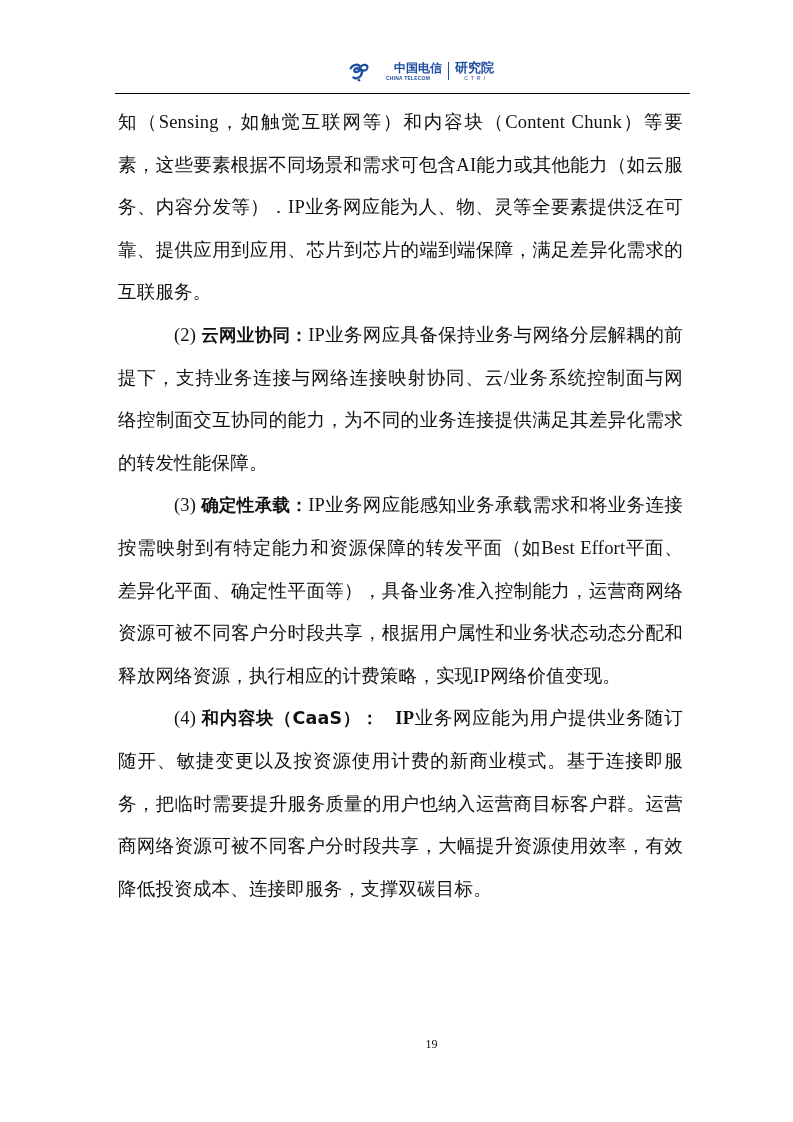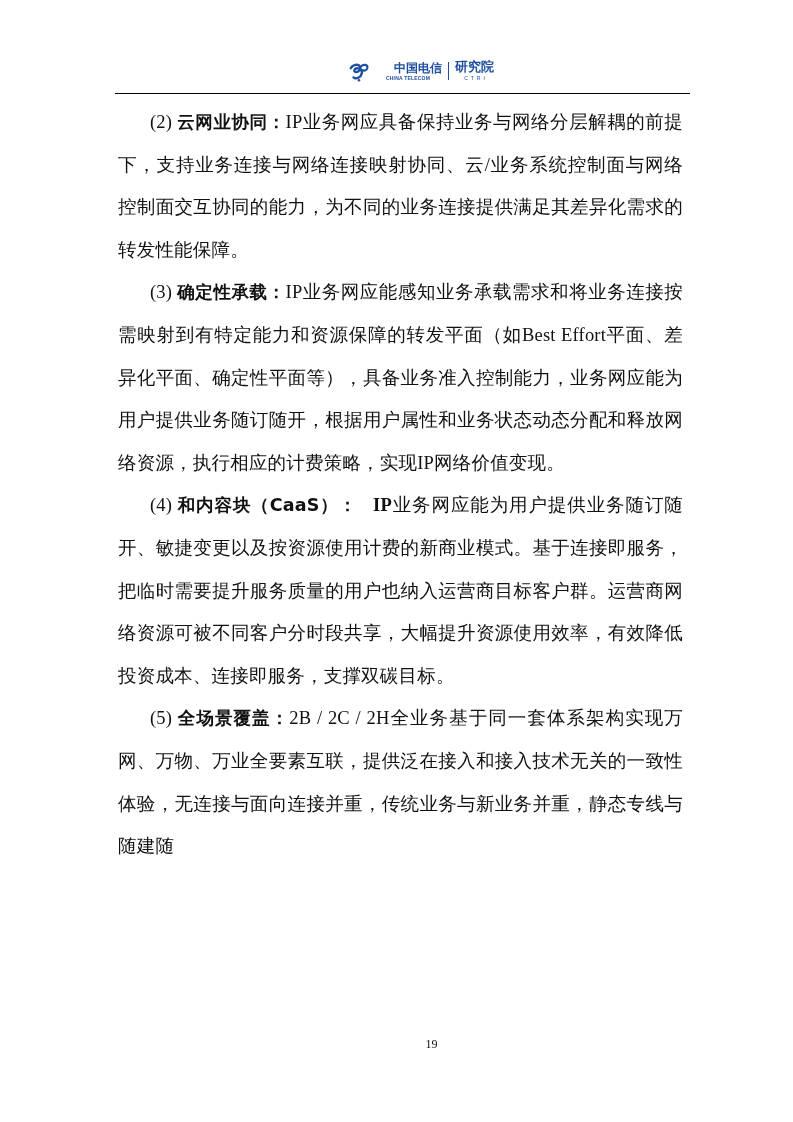--- a/index.html
+++ b/index.html
@@ -63,21 +63,21 @@
       background: #1e4ea0;
       margin: 0 6px;
     }
     .logo-inst {
       display: flex;
       flex-direction: column;
       align-items: center;
       line-height: 1;
     }
     .logo-inst-main {
-      font-family: Liberation Mono, monospace;
+      font-family: Liberation Serif, serif;
       font-weight: bold;
       font-size: 13px;
     }
     .logo-inst-sub {
       font-family: "Liberation Sans", sans-serif;
       font-size: 5px;
       letter-spacing: 3px;
       margin-top: 2px;
       margin-left: 3px;
     }
@@ -95,20 +95,21 @@
       text-justify: inter-character;
       letter-spacing: 0.2px;
     }
     .para.indent {
       text-indent: 32px;
     }
     .para .lead {
       font-weight: bold;
       font-family: "DejaVu Sans", sans-serif;
       font-size: 17.5px;
+      margin-left: 24px;
     }
     .para .num {
       font-family: "Liberation Serif", serif;
       font-weight: normal;
       font-size: 18.5px;
     }
     .para .bold-serif {
       font-family: "Liberation Serif", serif;
       font-weight: bold;
       font-size: 18.5px;
@@ -141,31 +142,31 @@
     </div>
     <div class="logo-divider"></div>
     <div class="logo-inst">
       <span class="logo-inst-main">研究院</span>
       <span class="logo-inst-sub">CTRI</span>
     </div>
   </div>
 </div>
 
 <div class="content">
+  <p class="para">
+    <span>知（Sensing，如触觉互联网等）和内容块（Content Chunk）等要素，这些要素根据不同场景和需求可包含AI能力或其他能力（如云服务、内容分发等）．IP业务网应能为人、物、灵等全要素提供泛在可靠、提供应用到应用、芯片到芯片的端到端保障，满足差异化需求的互联服务。</span>
+  </p>
 
   <p class="para indent">
     <span class="lead"><span class="num">(2) </span><span>云网业协同</span><span>：</span></span><span>IP业务网应具备保持业务与网络分层解耦的前提下，支持业务连接与网络连接映射协同、云/业务系统控制面与网络控制面交互协同的能力，为不同的业务连接提供满足其差异化需求的转发性能保障。</span>
   </p>
 
   <p class="para indent">
-    <span class="lead"><span class="num">(3) </span><span>确定性承载</span><span>：</span></span><span>IP业务网应能感知业务承载需求和将业务连接按需映射到有特定能力和资源保障的转发平面（如Best Effort平面、差异化平面、确定性平面等），具备业务准入控制能力，业务网应能为用户提供业务随订随开，根据用户属性和业务状态动态分配和释放网络资源，执行相应的计费策略，实现IP网络价值变现。</span>
+    <span class="lead"><span class="num">(3) </span><span>确定性承载</span><span>：</span></span><span>IP业务网应能感知业务承载需求和将业务连接按需映射到有特定能力和资源保障的转发平面（如Best Effort平面、差异化平面、确定性平面等），具备业务准入控制能力，运营商网络资源可被不同客户分时段共享，根据用户属性和业务状态动态分配和释放网络资源，执行相应的计费策略，实现IP网络价值变现。</span>
   </p>
 
   <p class="para indent">
     <span class="lead"><span class="num">(4) </span><span>和内容块（CaaS）</span><span>：</span></span><span class="bold-serif">IP</span><span>业务网应能为用户提供业务随订随开、敏捷变更以及按资源使用计费的新商业模式。基于连接即服务，把临时需要提升服务质量的用户也纳入运营商目标客户群。运营商网络资源可被不同客户分时段共享，大幅提升资源使用效率，有效降低投资成本、连接即服务，支撑双碳目标。</span>
   </p>
 
-  <p class="para indent">
-    <span class="lead"><span class="num">(5) </span><span>全场景覆盖</span><span>：</span></span><span>2B / 2C / 2H全业务基于同一套体系架构实现万网、万物、万业全要素互联，提供泛在接入和接入技术无关的一致性体验，无连接与面向连接并重，传统业务与新业务并重，静态专线与随建随</span>
-  </p>
 </div>
 
 <div class="page-number">19</div>
 
 </body></html>

